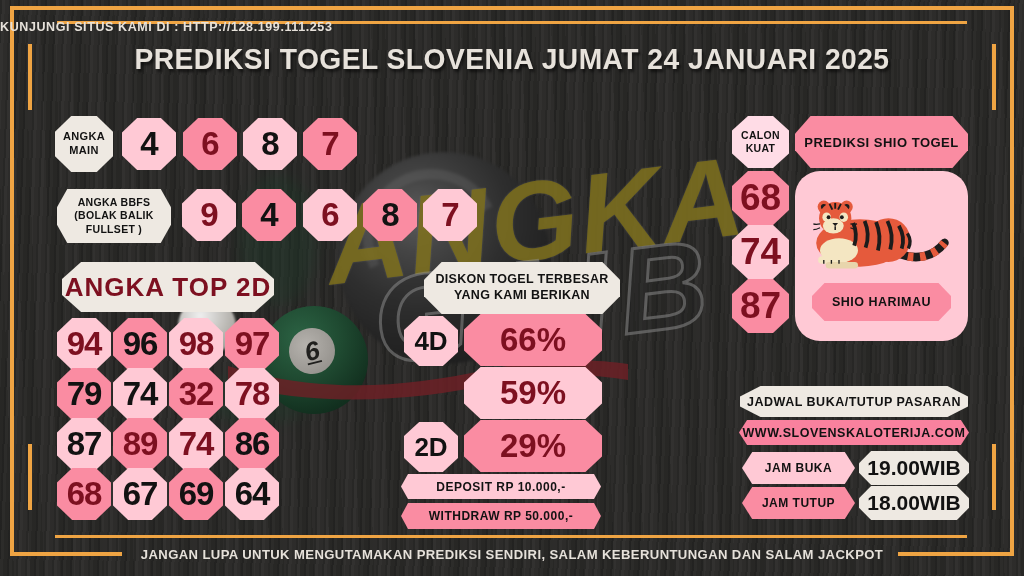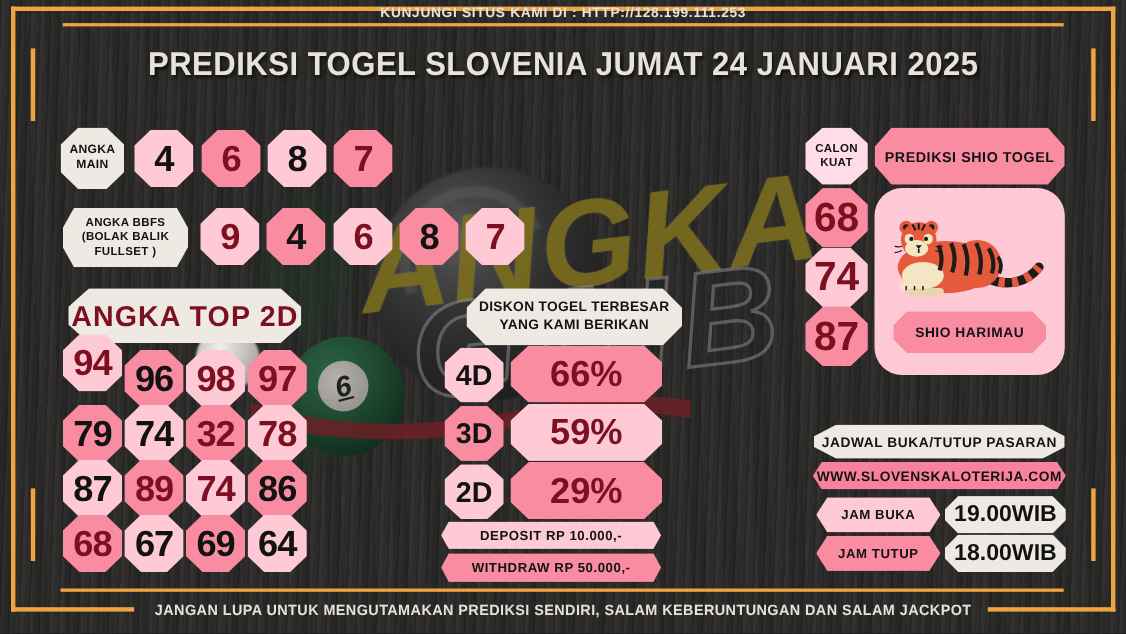--- a/index.html
+++ b/index.html
@@ -27,21 +27,21 @@
   .oct-time{clip-path:polygon(11% 0,89% 0,100% 36%,100% 64%,89% 100%,11% 100%,0 64%,0 36%);}
   
   .lp{background:#ffc9d5;} .mp{background:#fa8ca2;} .xp{background:#ffdce6;}
   .cream{background:#eee9e2;} .wp{background:#f9819e;}
   .tb{color:#121212;} .tr{color:#7d1020;}
   
   .flex{display:flex;align-items:center;justify-content:center;text-align:center;}
   .z3{z-index:3;}
   .chip{width:54px;height:52px;font-weight:bold;font-size:33px;letter-spacing:-1px;}
   .lbl{font-weight:bold;line-height:1.25;letter-spacing:.3px;}
-  .banner-top{left:0;top:4px;width:1024px;text-align:center;color:#e6e1da;
+  .banner-top{left:0;top:20px;width:1024px;text-align:left;color:#e6e1da;
     font-size:12.5px;font-weight:bold;letter-spacing:.6px;z-index:4;}
   .title{left:0;top:42px;width:1024px;text-align:center;color:#e7e2db;
     font-size:30px;font-weight:bold;letter-spacing:.5px;z-index:4;
     text-shadow:2px 3px 3px rgba(0,0,0,.55);transform:scaleX(.94);}
   .footer{left:0;top:547px;width:1024px;text-align:center;color:#e6e1da;
     font-size:13.5px;font-weight:bold;letter-spacing:.4px;z-index:4;transform:scaleX(.97);}
   
   .wm{left:330px;top:168px;z-index:2;transform:rotate(-7deg);font-style:italic;
       font-weight:bold;pointer-events:none;}
   .wm .l1{font-size:112px;line-height:.95;color:rgba(123,109,22,.82);
@@ -115,21 +115,21 @@
 
   <div class="abs flex oct-wide cream lbl tb z3" style="left:57px;top:189px;width:114px;height:54px;font-size:10.5px;padding:0 6px;box-sizing:border-box">ANGKA BBFS (BOLAK BALIK FULLSET )</div>
   <div class="abs flex oct chip lp tr z3" style="left:182px;top:189px">9</div>
   <div class="abs flex oct chip mp tb z3" style="left:242px;top:189px">4</div>
   <div class="abs flex oct chip lp tr z3" style="left:303px;top:189px">6</div>
   <div class="abs flex oct chip mp tb z3" style="left:363px;top:189px">8</div>
   <div class="abs flex oct chip lp tr z3" style="left:423px;top:189px">7</div>
 
   <div class="abs flex oct-wide cream tr z3" style="left:62px;top:262px;width:212px;height:50px;font-weight:bold;font-size:26px;letter-spacing:1px">ANGKA TOP 2D</div>
 
-  <div class="abs flex oct chip lp tr z3" style="left:57px;top:304px">94</div>
+  <div class="abs flex oct chip lp tr z3" style="left:57px;top:318px">94</div>
   <div class="abs flex oct chip mp tb z3" style="left:113px;top:318px">96</div>
   <div class="abs flex oct chip lp tr z3" style="left:169px;top:318px">98</div>
   <div class="abs flex oct chip mp tr z3" style="left:225px;top:318px">97</div>
 
   <div class="abs flex oct chip mp tb z3" style="left:57px;top:368px">79</div>
   <div class="abs flex oct chip lp tb z3" style="left:113px;top:368px">74</div>
   <div class="abs flex oct chip mp tr z3" style="left:169px;top:368px">32</div>
   <div class="abs flex oct chip lp tr z3" style="left:225px;top:368px">78</div>
 
   <div class="abs flex oct chip lp tb z3" style="left:57px;top:418px">87</div>
@@ -140,21 +140,20 @@
   <div class="abs flex oct chip mp tr z3" style="left:57px;top:468px">68</div>
   <div class="abs flex oct chip lp tb z3" style="left:113px;top:468px">67</div>
   <div class="abs flex oct chip mp tb z3" style="left:169px;top:468px">69</div>
   <div class="abs flex oct chip lp tb z3" style="left:225px;top:468px">64</div>
 
   <div class="abs flex oct-wide cream lbl tb z3" style="left:424px;top:262px;width:196px;height:52px;font-size:12.5px;padding:17px 10px;box-sizing:border-box">DISKON TOGEL TERBESAR YANG KAMI BERIKAN</div>
 
   <div class="abs flex oct lp tb z3" style="left:404px;top:316px;width:54px;height:50px;font-weight:bold;font-size:26px">4D</div>
   <div class="abs flex oct-pill mp tr z3" style="left:464px;top:314px;width:138px;height:52px;font-weight:bold;font-size:33px">66%</div>
 
-  <div class="abs flex oct mp tb z3" style="left:404px;top:369px;width:54px;height:50px;font-weight:bold;font-size:26px">3D</div>
   <div class="abs flex oct-pill lp tr z3" style="left:464px;top:367px;width:138px;height:52px;font-weight:bold;font-size:33px">59%</div>
 
   <div class="abs flex oct lp tb z3" style="left:404px;top:422px;width:54px;height:50px;font-weight:bold;font-size:26px">2D</div>
   <div class="abs flex oct-pill mp tr z3" style="left:464px;top:420px;width:138px;height:52px;font-weight:bold;font-size:33px">29%</div>
 
   <div class="abs flex hex lp tb z3" style="left:401px;top:474px;width:200px;height:25px;font-weight:bold;font-size:12px;letter-spacing:.5px">DEPOSIT RP 10.000,-</div>
   <div class="abs flex hex mp tb z3" style="left:401px;top:503px;width:200px;height:26px;font-weight:bold;font-size:12px;letter-spacing:.5px">WITHDRAW RP 50.000,-</div>
 
   <div class="abs flex oct-wide mp tb z3" style="left:795px;top:116px;width:173px;height:52px;font-weight:bold;font-size:13px;letter-spacing:.5px">PREDIKSI SHIO TOGEL</div>
   <div class="abs flex oct xp lbl tb z3" style="left:732px;top:116px;width:57px;height:52px;font-size:10.5px">CALON KUAT</div>

